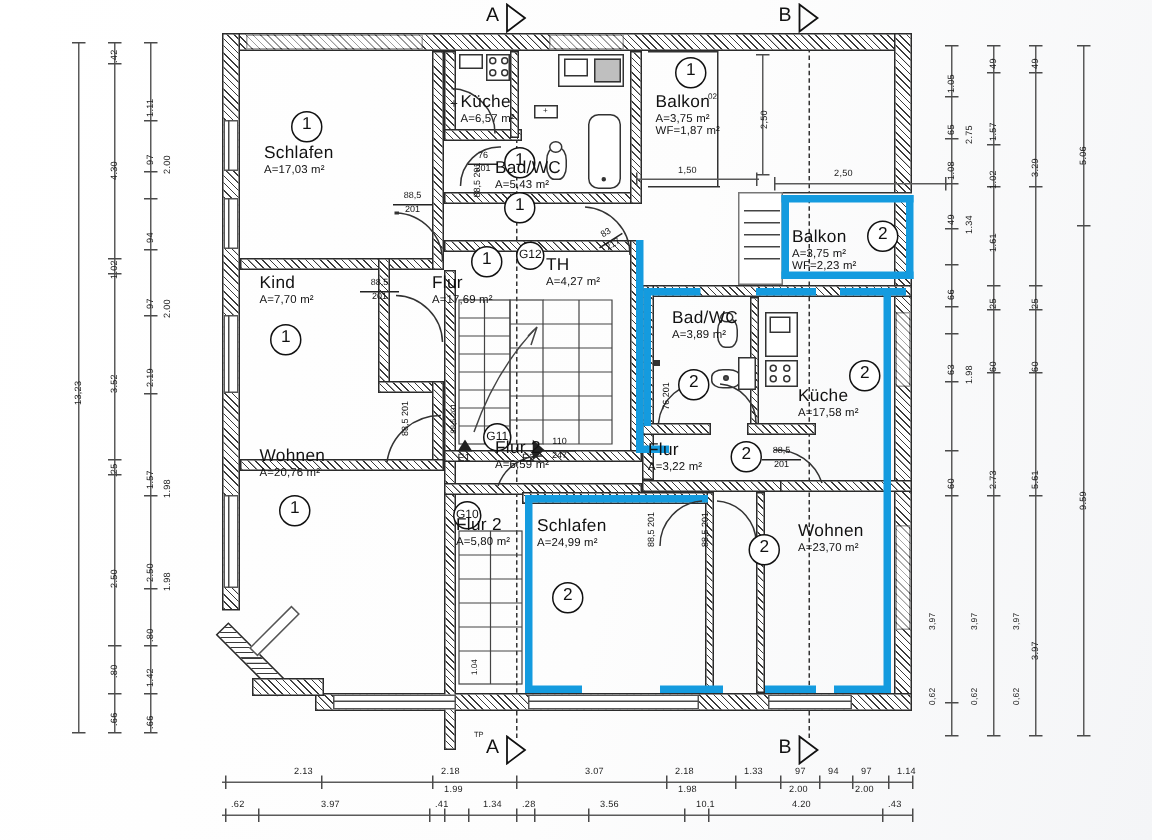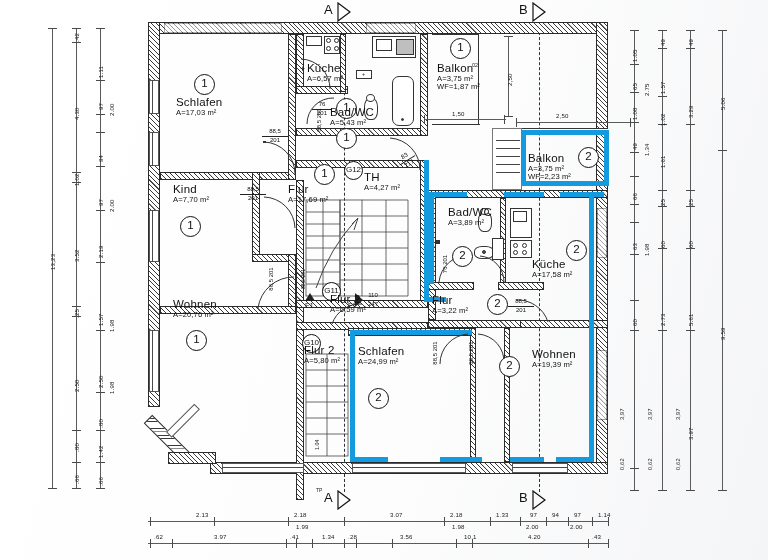--- a/index.html
+++ b/index.html
@@ -482,21 +482,21 @@
   <div class="circ" style="left:487px;top:294px;">2</div>
 
   <div class="rlabel" style="left:358px;top:345px;">
     <div class="rname">Schlafen</div>
     <div class="rarea">A=24,99 m²</div>
   </div>
   <div class="circ" style="left:368px;top:388px;">2</div>
 
   <div class="rlabel" style="left:532px;top:348px;">
     <div class="rname">Wohnen</div>
-    <div class="rarea">A=19,39 m²</div>
+    <div class="rarea">A=23,70 m²</div>
   </div>
   <div class="circ" style="left:499px;top:356px;">2</div>
 
   <div class="dimv" style="left:52px;top:28px;height:460px;"></div>
   <div class="tickv" style="left:48px;top:28px;"></div>
   <div class="tickv" style="left:48px;top:488px;"></div>
   <div class="dvtxt" style="left:49px;top:270px;">13,23</div>
 
   <div class="dimv" style="left:76px;top:28px;height:460px;"></div>
   <div class="tickv" style="left:72px;top:28px;"></div>

